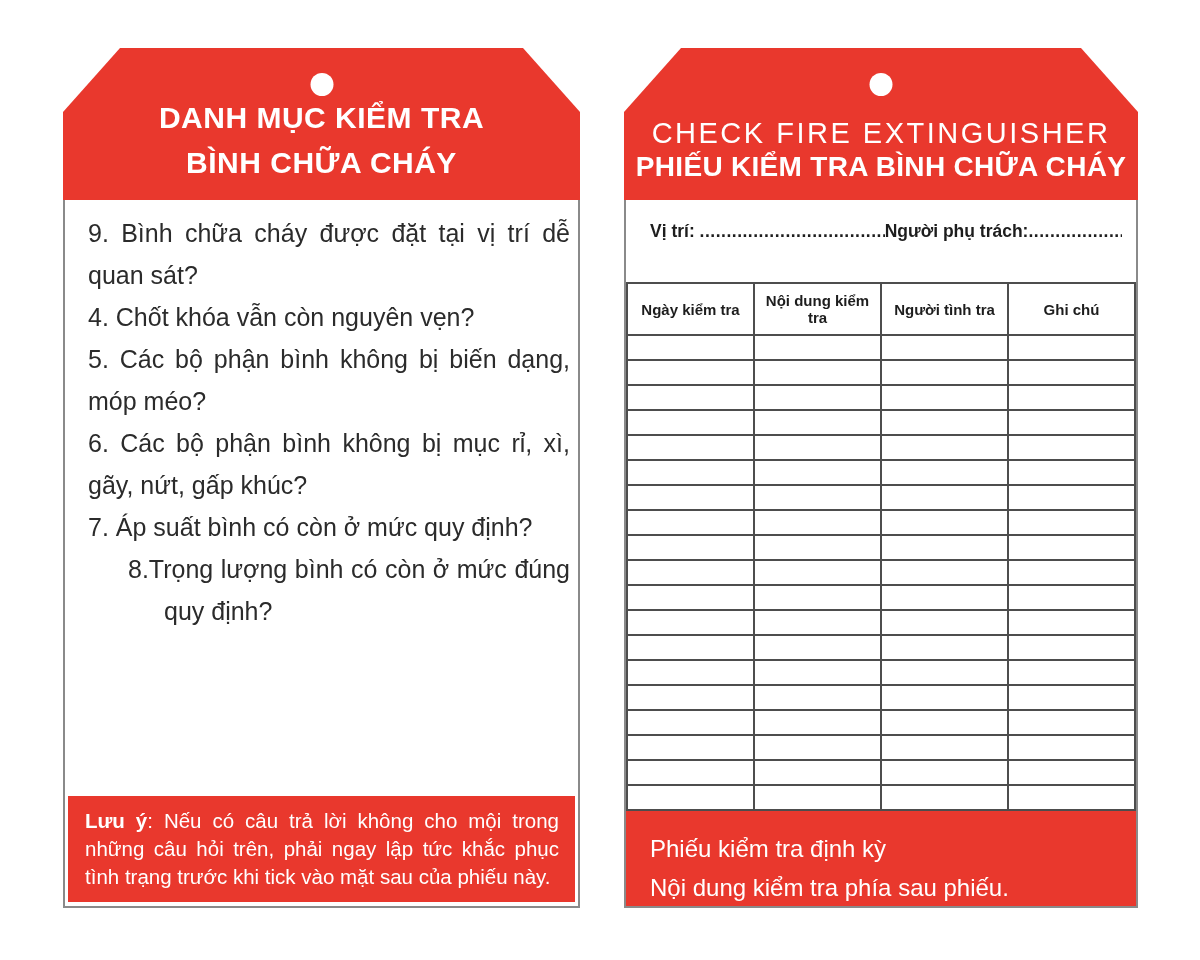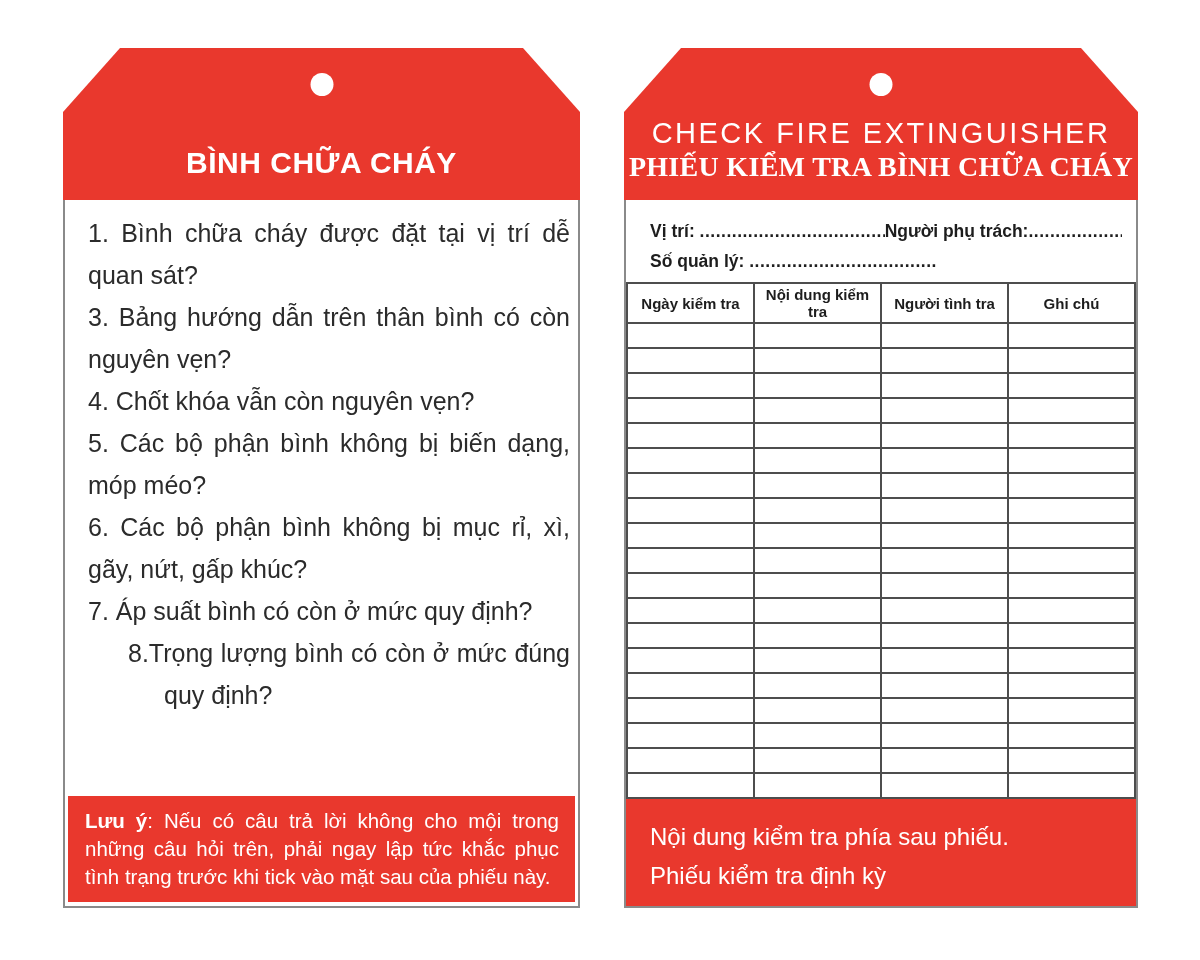--- a/index.html
+++ b/index.html
@@ -20,60 +20,60 @@
   .tag-back{left:624px;width:514px;}
 
   .tag-header{position:relative;height:152px;background:var(--red);flex:0 0 auto;
     display:flex;flex-direction:column;justify-content:flex-end;align-items:center;
     padding-bottom:15px;color:#fff;text-align:center;}
   .punch-hole{position:absolute;top:25px;left:50%;transform:translateX(-50%);
     width:23px;height:23px;border-radius:50%;background:#fff;}
 
   .front-title{font-size:30px;font-weight:bold;letter-spacing:.5px;line-height:45px;}
   .back-subtitle{font-size:29px;font-weight:400;letter-spacing:2.5px;line-height:32px;}
-  .back-title{font-size:28px;font-weight:bold;letter-spacing:.3px;line-height:36px;font-family:Liberation Serif, serif;}
+  .back-title{font-size:28px;font-weight:bold;letter-spacing:.3px;line-height:36px;}
 
   .tag-body{flex:1 1 auto;background:#fff;border:2px solid var(--border_gray);border-top:none;
     display:flex;flex-direction:column;overflow:hidden;}
 
   
   .checklist{flex:1 1 auto;list-style:none;padding:12px 8px 0 23px;color:var(--text_dark);}
   .checklist li{font-size:25px;line-height:42px;text-align:justify;}
   .checklist li:last-child{padding-left:36px;text-indent:-36px;margin-left:40px;}
   .note-footer{flex:0 0 auto;height:106px;background:var(--red);margin:16px 3px 4px 3px;
     color:#fff;font-size:20.5px;line-height:28px;text-align:justify;
     padding:11px 16px 0 17px;}
   .note-footer b{font-weight:bold;}
 
   
   .fields{flex:0 0 auto;height:82px;padding:16px 14px 0 24px;color:#1d1d1d;font-size:17.5px;font-weight:bold;}
   .field-row{display:flex;justify-content:space-between;line-height:30px;white-space:nowrap;}
   .field{overflow:hidden;}
   .dots{font-weight:bold;letter-spacing:.5px;}
   .check-table{flex:0 0 auto;width:100%;border-collapse:collapse;table-layout:fixed;}
   .check-table th,.check-table td{border:2px solid var(--table_line);}
-  .check-table th{height:27px;font-size:15px;font-weight:bold;color:#1d1d1d;text-align:center;padding:2px 2px;}
+  .check-table th{height:27px;font-size:15px;font-weight:bold;color:#1d1d1d;text-align:center;padding:8px 2px;}
   .check-table td{height:25px;}
   .back-footer{flex:1 1 auto;background:var(--red);color:#fff;font-size:24px;line-height:39px;
     padding:18px 20px 0 24px;}
 </style>
 </head>
 <body>
 
 <div class="canvas">
 
   <div class="tag tag-front">
     <div class="tag-header">
       <span class="punch-hole"></span>
+      <div class="front-title">DANH MỤC KIỂM TRA</div>
       <div class="front-title">BÌNH CHỮA CHÁY</div>
     </div>
     <div class="tag-body">
       <ul class="checklist">
-        <li>1. Bình chữa cháy được đặt tại vị trí dễ quan sát?</li>
-        <li>3. Bảng hướng dẫn trên thân bình có còn nguyên vẹn?</li>
+        <li>9. Bình chữa cháy được đặt tại vị trí dễ quan sát?</li>
         <li>4. Chốt khóa vẫn còn nguyên vẹn?</li>
         <li>5. Các bộ phận bình không bị biến dạng, móp méo?</li>
         <li>6. Các bộ phận bình không bị mục rỉ, xì, gãy, nứt, gấp khúc?</li>
         <li>7. Áp suất bình có còn ở mức quy định?</li>
         <li>8.Trọng lượng bình có còn ở mức đúng quy định?</li>
       </ul>
       <div class="note-footer"><b>Lưu ý</b><span>: Nếu có câu trả lời không cho mội trong những câu hỏi trên, phải ngay lập tức khắc phục tình trạng trước khi tick vào mặt sau của phiếu này.</span></div>
     </div>
   </div>
 
@@ -81,23 +81,20 @@
     <div class="tag-header">
       <span class="punch-hole"></span>
       <div class="back-subtitle">CHECK FIRE EXTINGUISHER</div>
       <div class="back-title">PHIẾU KIỂM TRA BÌNH CHỮA CHÁY</div>
     </div>
     <div class="tag-body">
       <div class="fields">
         <div class="field-row">
           <span class="field"><span>Vị trí: </span><span class="dots">..........................................</span></span>
           <span class="field"><span>Người phụ trách:</span><span class="dots">.........................</span></span>
-        </div>
-        <div class="field-row">
-          <span class="field"><span>Số quản lý: </span><span class="dots">...................................</span></span>
         </div>
       </div>
       <table class="check-table">
         <thead>
           <tr>
             <th>Ngày kiểm tra</th>
             <th>Nội dung kiểm tra</th>
             <th>Người tình tra</th>
             <th>Ghi chú</th>
           </tr>
@@ -213,19 +210,19 @@
             </tr>
             <tr>
               <td></td>
               <td></td>
               <td></td>
               <td></td>
             </tr>
           </tbody>
       </table>
       <div class="back-footer">
+        <div>Phiếu kiểm tra định kỳ</div>
         <div>Nội dung kiểm tra phía sau phiếu.</div>
-        <div>Phiếu kiểm tra định kỳ</div>
       </div>
     </div>
   </div>
 
 </div>
 
 </body></html>

